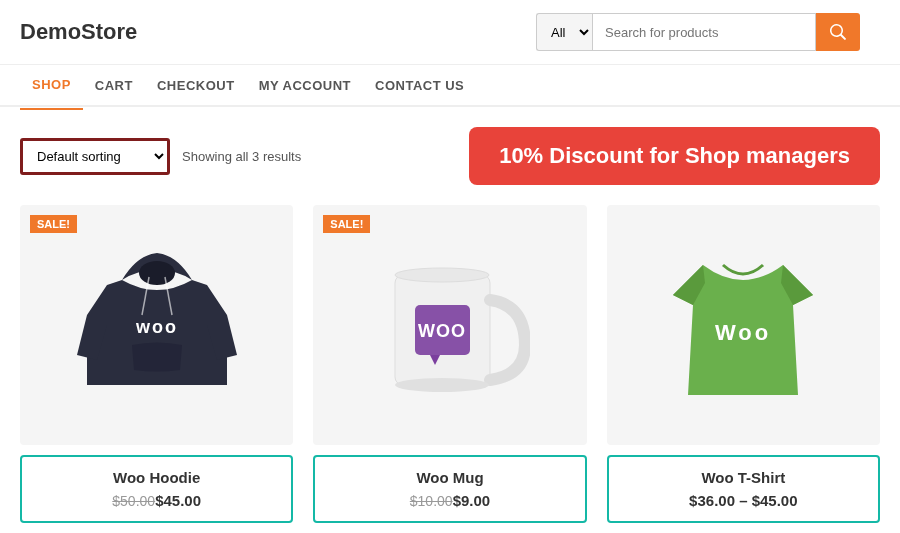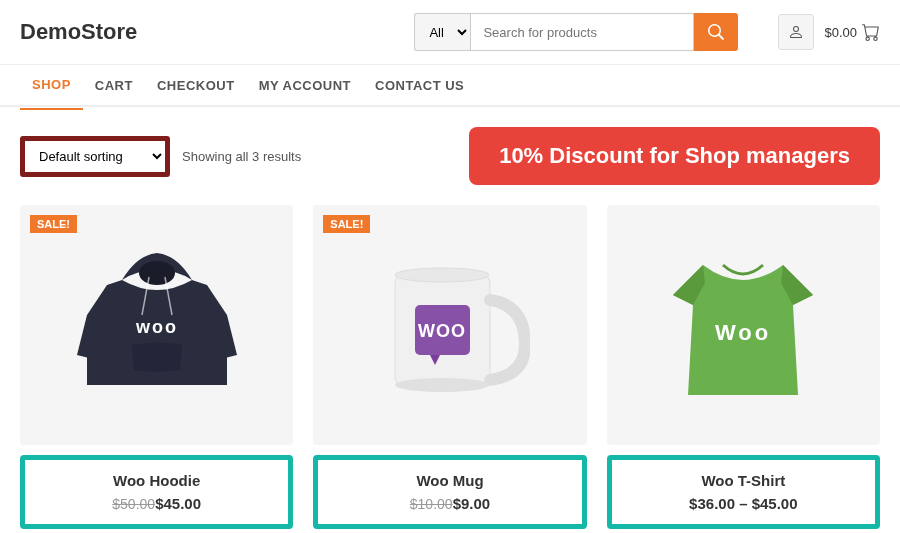--- a/index.html
+++ b/index.html
@@ -117,21 +117,21 @@
       align-items: center;
       justify-content: space-between;
       margin-bottom: 20px;
     }
     .toolbar-left {
       display: flex;
       align-items: center;
       gap: 12px;
     }
     .sort-select {
-      border: 5px solid #7f1d1d;
+      border: 3px solid #7f1d1d;
       padding: 7px 10px;
       font-size: 13px;
       border-radius: 3px;
       cursor: pointer;
       background: #fff;
       min-width: 150px;
     }
     .results-text {
       font-size: 13px;
       color: #555;
@@ -179,21 +179,21 @@
       background: #f0782a;
       color: #fff;
       font-size: 11px;
       font-weight: bold;
       padding: 3px 7px;
       border-radius: 0;
       z-index: 2;
     }
 
     .product-info {
-      border: 5px solid #14b8a6;
+      border: 2px solid #14b8a6;
       border-radius: 4px;
       padding: 12px;
       margin-top: 10px;
       background: #fff;
     }
 
     .product-name {
       font-size: 15px;
       font-weight: bold;
       color: #333;
@@ -253,33 +253,20 @@
       <option>All</option>
     </select>
     <input class="search-input" type="text" placeholder="Search for products" style="">
     <button class="search-button">
       <svg class="search-icon-svg" viewBox="0 0 16 16">
         <path d="M11.742 10.344a6.5 6.5 0 1 0-1.397 1.398l3.85 3.85a1 1 0 0 0 1.415-1.415l-3.868-3.833zm-5.242 1.156a5 5 0 1 1 0-10 5 5 0 0 1 0 10z"></path>
       </svg>
     </button>
   </div>
 
-  <div class="header-right">
-    <div class="user-icon-btn">
-      <svg width="16" height="16" viewBox="0 0 16 16" fill="#555">
-        <path d="M8 8a3 3 0 1 0 0-6 3 3 0 0 0 0 6zm2-3a2 2 0 1 1-4 0 2 2 0 0 1 4 0zm4 8c0 1-1 1-1 1H3s-1 0-1-1 1-4 6-4 6 3 6 4zm-1-.004c-.001-.246-.154-.986-.832-1.664C11.516 10.68 10.025 10 8 10c-2.025 0-3.516.68-4.168 1.332-.678.678-.83 1.418-.832 1.664h10z"></path>
-      </svg>
-    </div>
-    <div class="cart-total">
-      <span>$0.00</span>
-      <svg width="18" height="18" viewBox="0 0 16 16" fill="#555">
-        <path d="M0 1.5A.5.5 0 0 1 .5 1H2a.5.5 0 0 1 .485.379L2.89 3H14.5a.5.5 0 0 1 .491.592l-1.5 8A.5.5 0 0 1 13 12H4a.5.5 0 0 1-.491-.408L2.01 3.607 1.61 2H.5a.5.5 0 0 1-.5-.5zM3.102 4l1.313 7h8.17l1.313-7H3.102zM5 12a2 2 0 1 0 0 4 2 2 0 0 0 0-4zm7 0a2 2 0 1 0 0 4 2 2 0 0 0 0-4zm-7 1a1 1 0 1 1 0 2 1 1 0 0 1 0-2zm7 0a1 1 0 1 1 0 2 1 1 0 0 1 0-2z"></path>
-      </svg>
-    </div>
-  </div>
 </div>
 
 <nav class="nav">
   <a class="nav-item active">SHOP</a>
   <a class="nav-item">CART</a>
   <a class="nav-item">CHECKOUT</a>
   <a class="nav-item">MY ACCOUNT</a>
   <a class="nav-item">CONTACT US</a>
 </nav>
 

